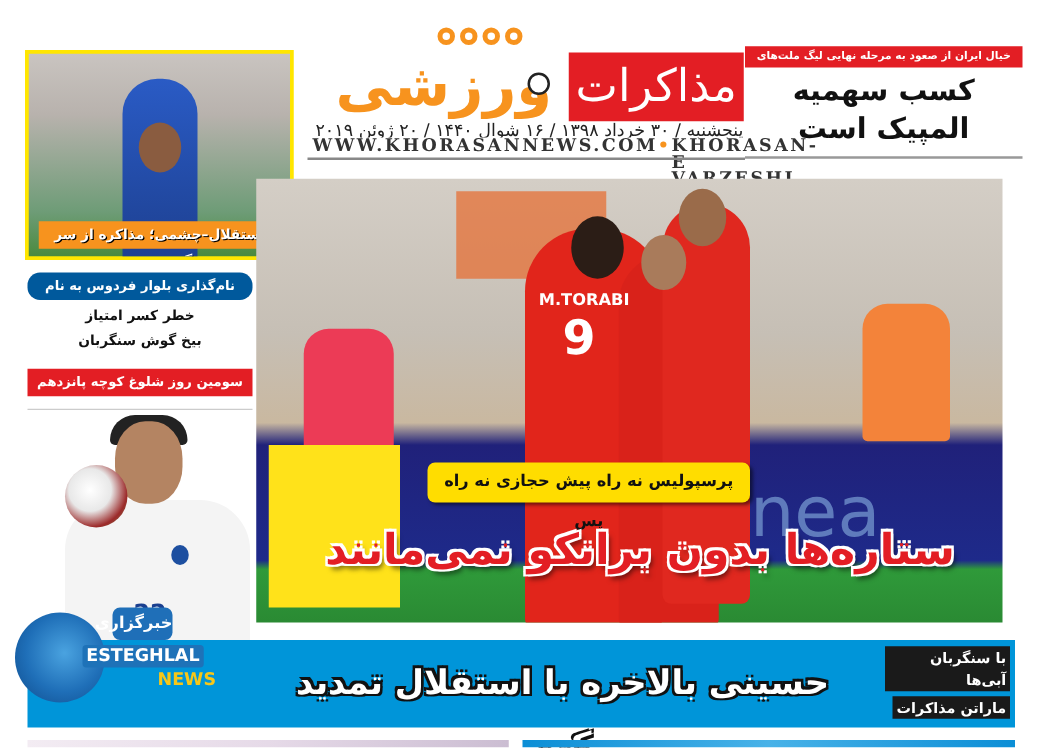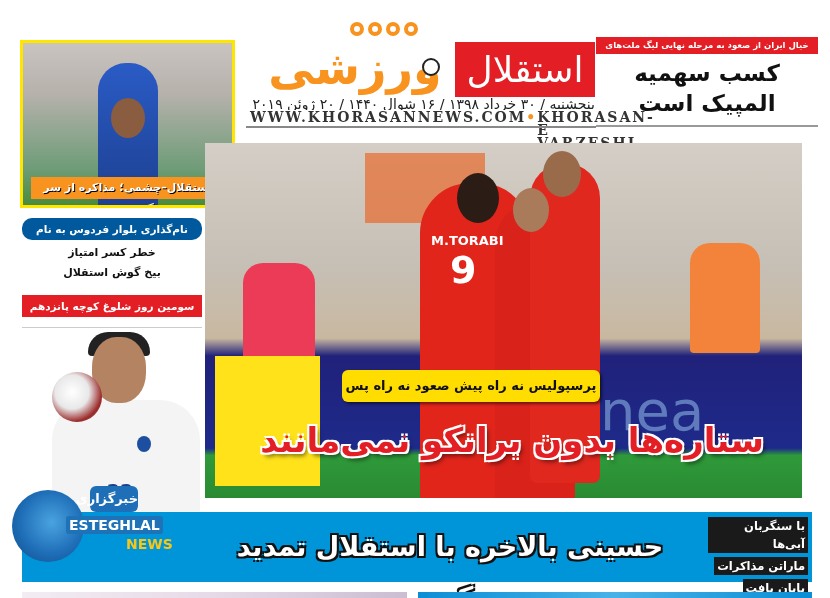--- a/index.html
+++ b/index.html
@@ -88,21 +88,21 @@
 
 <div class="abs logo-wrap">
   <div class="abs logo-dots">
       <span></span>
       <span></span>
       <span></span>
       <span></span>
     </div>
   <div class="abs logo-orange rtl">ورزشی</div>
   <div class="abs logo-ball"></div>
-  <div class="abs logo-red rtl">استقلال</div>
+  <div class="abs logo-red rtl">مذاکرات</div>
 </div>
 <div class="abs date-line rtl">پنجشنبه / ۳۰ خرداد ۱۳۹۸ / ۱۶ شوال ۱۴۴۰ / ۲۰ ژوئن ۲۰۱۹ • چاپ همزمان در مشهد و تهران</div>
 <div class="abs site-line">
   <span>WWW.KHORASANNEWS.COM</span>
   <span class="dot">•</span>
   <span>KHORASAN-E VARZESHI</span>
 </div>
 <div class="abs mast-rule"></div>
 
 <div class="abs kicker-red rtl">خیال ایران از صعود به مرحله نهایی لیگ ملت‌های والیبال راحت است</div>
@@ -115,40 +115,39 @@
   <div class="img">
     <div class="player-blue"></div>
     <div class="player-head"></div>
     <div class="caption-orange rtl">استقلال–چشمی؛ مذاکره از سر گرفته شد</div>
   </div>
 </div>
 
 <div class="abs kicker-blue rtl">نام‌گذاری بلوار فردوس به نام حجازی</div>
 <div class="abs left-headline rtl">
   <div>خطر کسر امتیاز</div>
-  <div>بیخ گوش استقلال</div>
+  <div>بیخ گوش سنگربان</div>
 </div>
 <div class="abs kicker-red2 rtl">سومین روز شلوغ کوچه پانزدهم</div>
 <div class="abs left-rule"></div>
 
 <div class="abs gk">
   <div class="gk-shirt"></div>
   <div class="gk-hair"></div>
   <div class="gk-head"></div>
   <div class="gk-ball"></div>
   <div class="gk-badge"></div>
   <div class="gk-number">22</div>
 </div>
 
 <div class="abs blue-banner"></div>
 <div class="abs blue-headline rtl">حسینی بالاخره با استقلال تمدید کرد</div>
 <div class="abs side-box rtl">
   <div><span>با سنگربان آبی‌ها</span></div>
   <div><span>ماراتن مذاکرات</span></div>
-  <div><span>پایان یافت</span></div>
 </div>
 
 <div class="abs wm">
   <div class="wm-circle"></div>
   <div class="wm-fa rtl">خبرگزاری</div>
   <div class="wm-en">ESTEGHLAL</div>
   <div class="wm-news">NEWS</div>
 </div>
 
 <div class="abs hero">
@@ -159,17 +158,17 @@
   <div class="sponsor">nea</div>
   <div class="p1"></div>
   <div class="p2"></div>
   <div class="p3"></div>
   <div class="h1"></div>
   <div class="h2"></div>
   <div class="h3"></div>
   <div class="jersey-name">M.TORABI</div>
   <div class="jersey-num">9</div>
 </div>
-<div class="abs hero-kicker rtl">پرسپولیس نه راه پیش صعود نه راه پس</div>
+<div class="abs hero-kicker rtl">پرسپولیس نه راه پیش حجازی نه راه پس</div>
 <div class="abs hero-headline rtl">ستاره‌ها بدون برانکو نمی‌مانند</div>
 
 <div class="abs bottom-left"></div>
 <div class="abs bottom-right"></div>
 
 </body></html>

